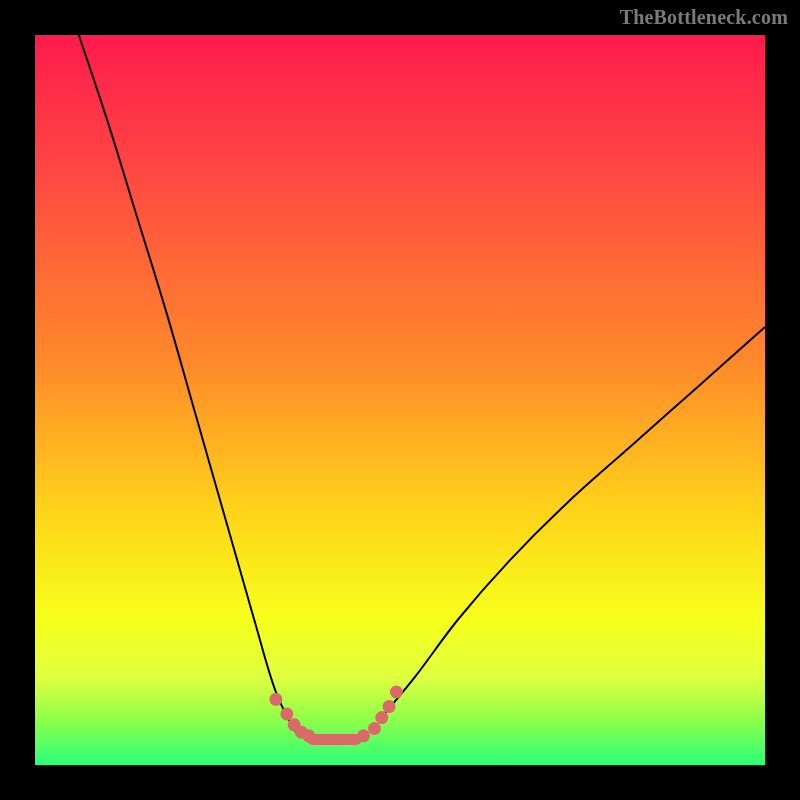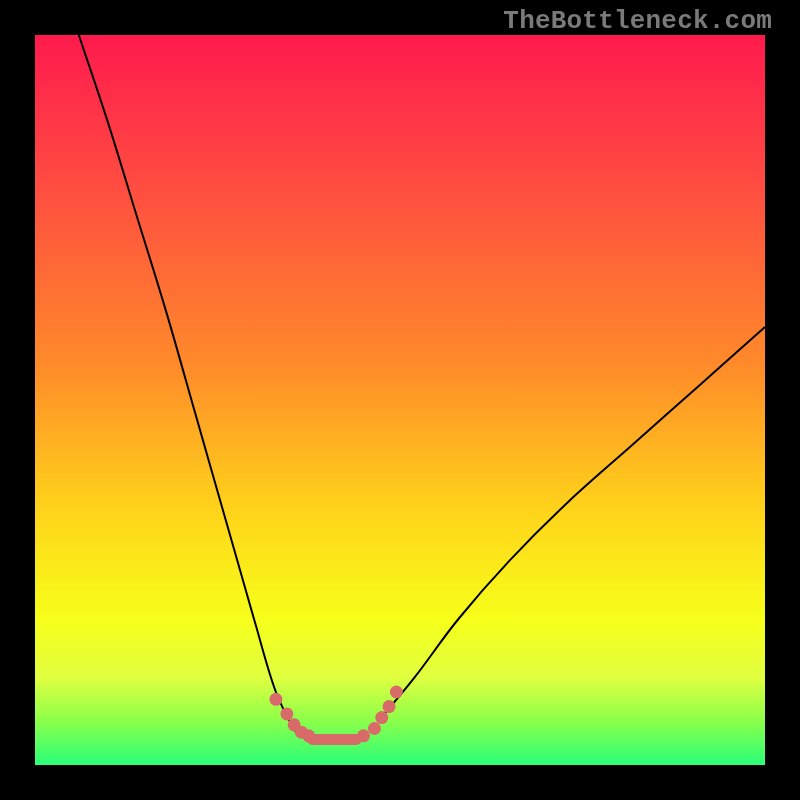--- a/index.html
+++ b/index.html
@@ -33,23 +33,23 @@
       #ffd31a 65%,
       #f7ff1a 80%,
       #e0ff40 88%,
       #8aff4a 94%,
       #2aff7a 100%
     );
   }
   .watermark {
     position: absolute;
     top: 6px;
-    right: 28px;
-    font-family: Liberation Mono, monospace;
-    font-size: 26px;
+    right: 12px;
+    font-family: Liberation Serif, serif;
+    font-size: 20px;
     font-weight: 600;
     color: #7a7a7a;
     letter-spacing: 0.2px;
     z-index: 10;
   }
   svg.curves {
     position: absolute;
     left: 0;
     top: 0;
     width: 730px;

